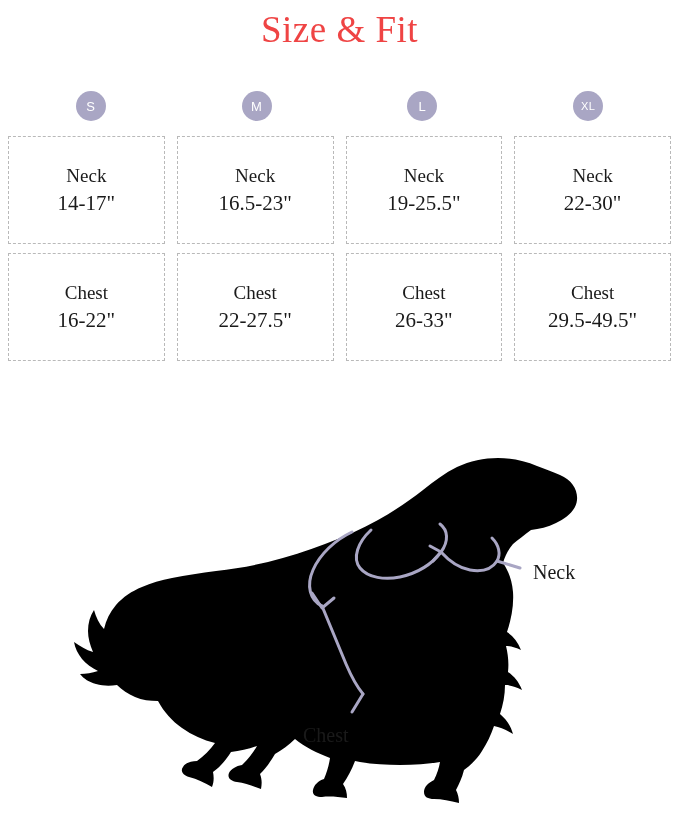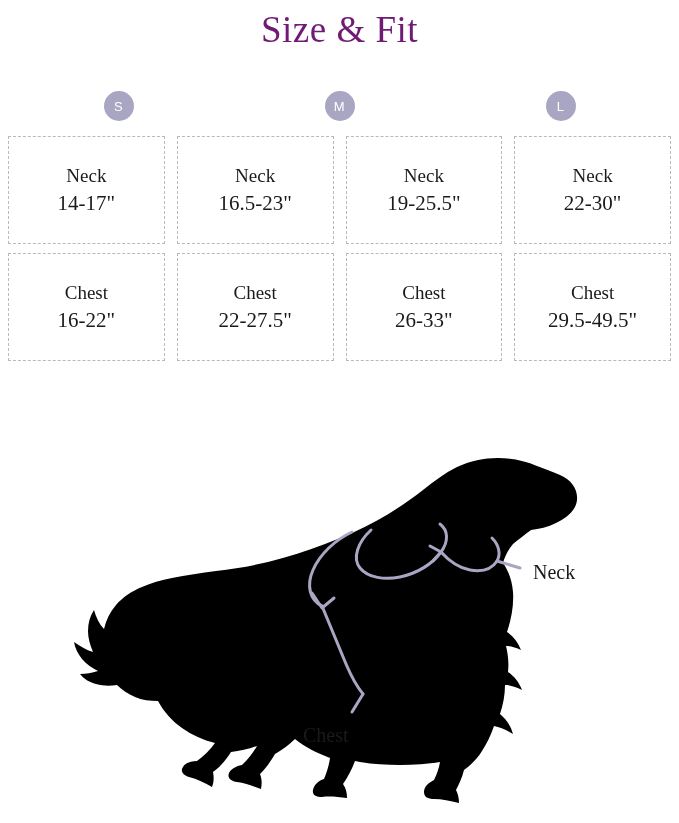--- a/index.html
+++ b/index.html
@@ -18,21 +18,21 @@
 
   
   .title {
     text-align: center;
     font-family: "Liberation Serif", serif;
     font-size: 37px;
     font-weight: 400;
     letter-spacing: 0.5px;
     margin: 8px 0 0 0;
     padding: 0;
-    color: #701a75;
+    color: #ef4444;
   }
 
   
   .chart {
     margin: 34px 8px 0 8px;
     width: 663px;
   }
   .badge-row {
     display: flex;
     width: 100%;
@@ -113,20 +113,23 @@
 
   <div class="badge-row">
     <div class="badge-cell">
       <div class="badge">S</div>
     </div>
     <div class="badge-cell">
       <div class="badge">M</div>
     </div>
     <div class="badge-cell">
       <div class="badge">L</div>
+    </div>
+    <div class="badge-cell">
+      <div class="badge small-text">XL</div>
     </div>
   </div>
 
   <div class="grid-row">
     <div class="cell">
       <div class="lbl">Neck</div>
       <div class="val">14-17"</div>
     </div>
     <div class="cell">
       <div class="lbl">Neck</div>

